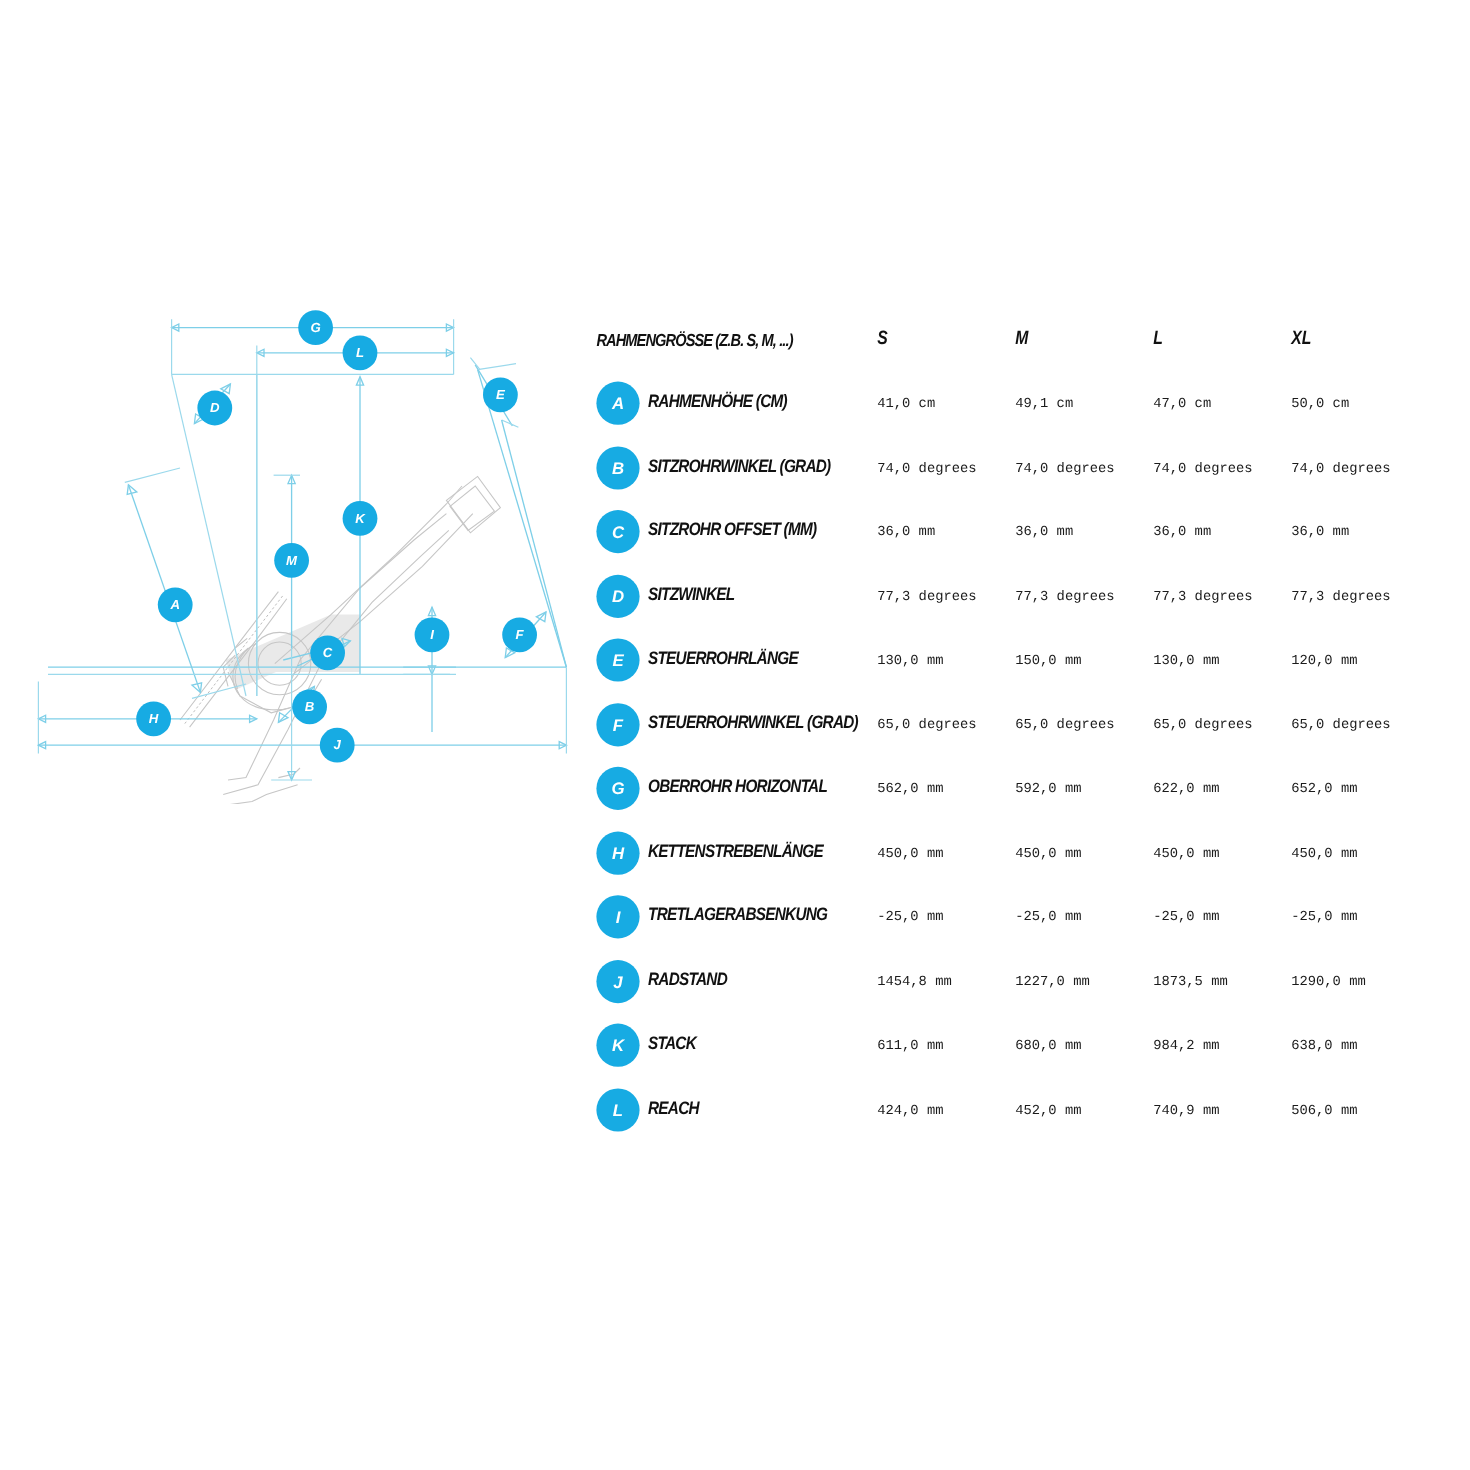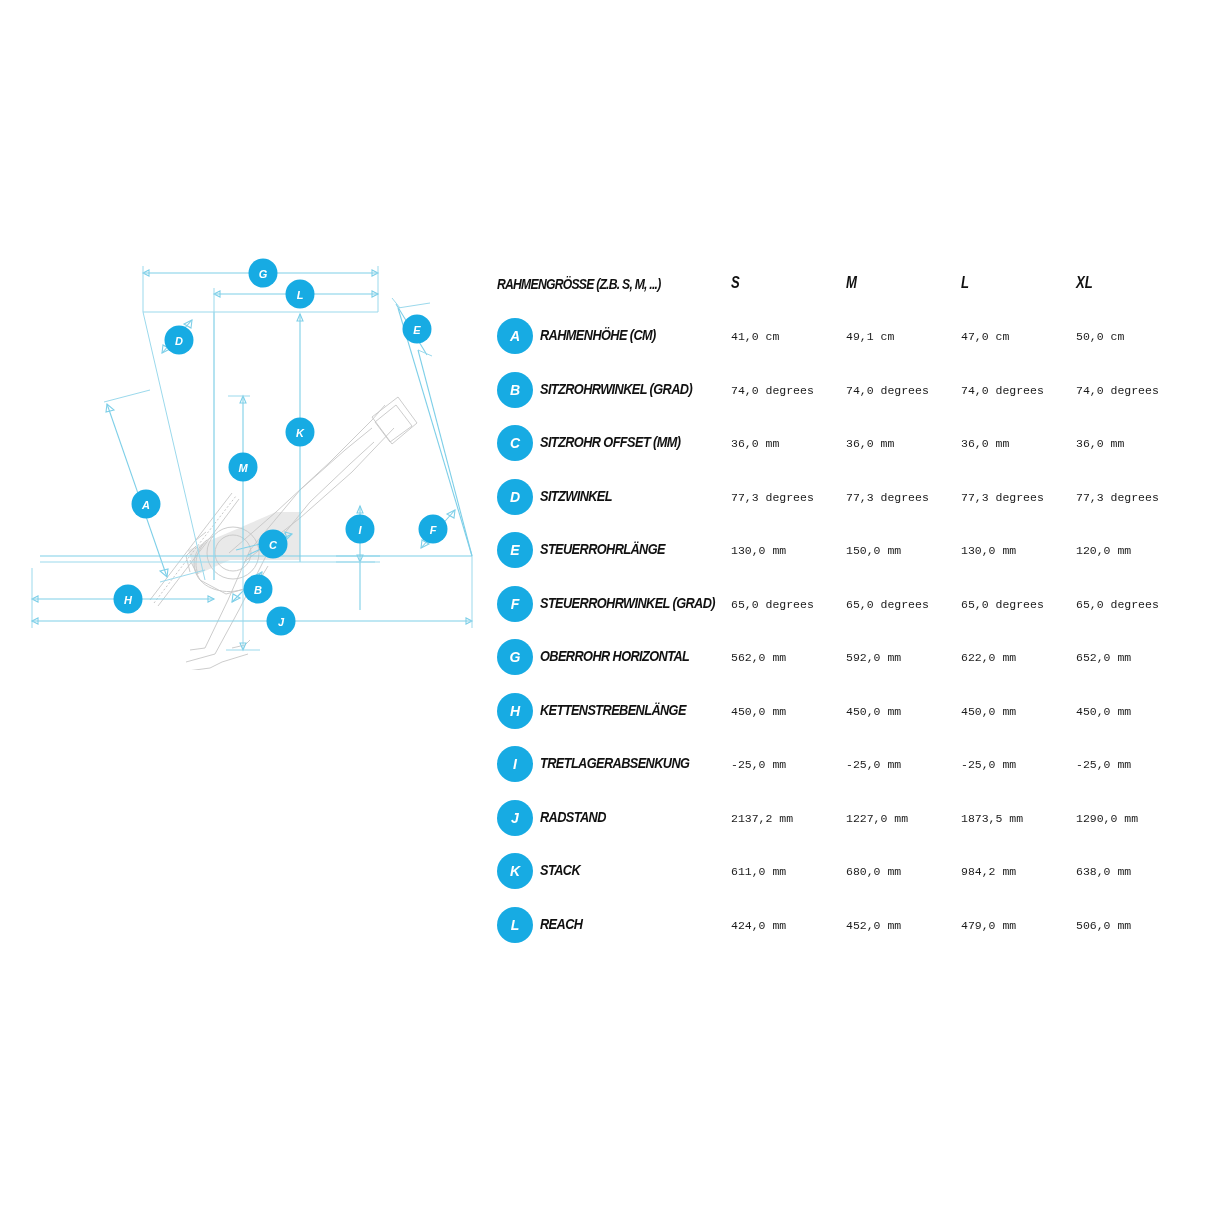--- a/index.html
+++ b/index.html
@@ -410,37 +410,37 @@
           <div class="row-badge">I</div>
           <div class="row-label">TRETLAGERABSENKUNG</div>
           <div class="row-val col-0">-25,0 mm</div>
           <div class="row-val col-1">-25,0 mm</div>
           <div class="row-val col-2">-25,0 mm</div>
           <div class="row-val col-3">-25,0 mm</div>
         </div>
         <div class="spec-row">
           <div class="row-badge">J</div>
           <div class="row-label">RADSTAND</div>
-          <div class="row-val col-0">2137,2 mm</div>
+          <div class="row-val col-0">1454,8 mm</div>
           <div class="row-val col-1">1227,0 mm</div>
           <div class="row-val col-2">1873,5 mm</div>
           <div class="row-val col-3">1290,0 mm</div>
         </div>
         <div class="spec-row">
           <div class="row-badge">K</div>
           <div class="row-label">STACK</div>
           <div class="row-val col-0">611,0 mm</div>
           <div class="row-val col-1">680,0 mm</div>
           <div class="row-val col-2">984,2 mm</div>
           <div class="row-val col-3">638,0 mm</div>
         </div>
         <div class="spec-row">
           <div class="row-badge">L</div>
           <div class="row-label">REACH</div>
           <div class="row-val col-0">424,0 mm</div>
           <div class="row-val col-1">452,0 mm</div>
-          <div class="row-val col-2">479,0 mm</div>
+          <div class="row-val col-2">740,9 mm</div>
           <div class="row-val col-3">506,0 mm</div>
         </div>
       </div>
   </div>
 
 </div>
 
 </body></html>

